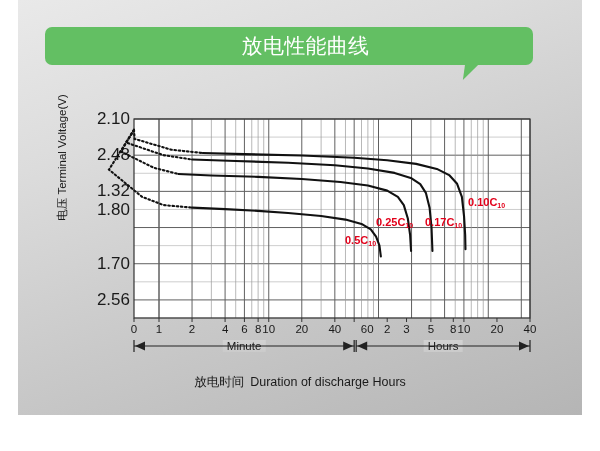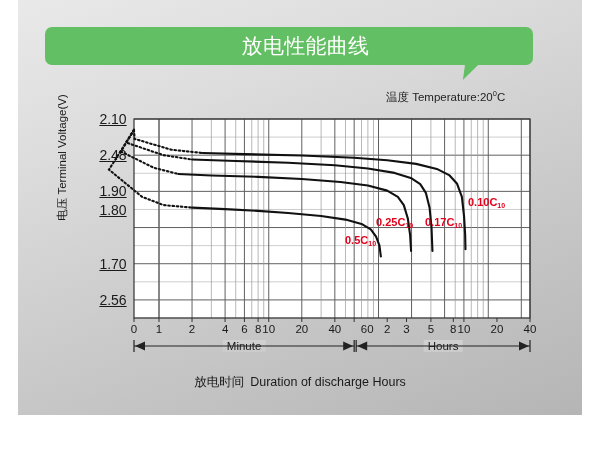--- a/index.html
+++ b/index.html
@@ -29,22 +29,22 @@
 
   
   .ylab{position:absolute;left:-46px;top:150px;width:180px;
         transform:rotate(-90deg);transform-origin:center;
         text-align:center;font-size:11.5px;color:#1a1a1a;white-space:nowrap;}
   .xcap{position:absolute;left:0px;top:374px;width:564px;text-align:center;
         font-size:12.5px;color:#1a1a1a;}
   .xcap .cn{margin-right:6px;}
 
   
-  .ytick{position:absolute;right:0;font-size:14px;color:#1a1a1a;text-align:center;
-         width:34px;transform:translateY(-50%);text-decoration:underline;}
+  .ytick{position:absolute;right:0;font-size:17px;color:#1a1a1a;text-align:right;
+         width:34px;transform:translateY(-50%);}
   #ylabels{position:absolute;left:96px;top:0;width:34px;height:451px;}
 
   
   #xlabels{position:absolute;left:0;top:0;width:600px;height:451px;}
   .xtick{position:absolute;font-size:11.5px;color:#1a1a1a;
          transform:translateX(-50%);white-space:nowrap;}
 
   
   .clab{position:absolute;color:#e2001a;font-size:11px;font-weight:bold;white-space:nowrap;}
   .clab sub{font-size:7px;vertical-align:baseline;position:relative;top:2px;}
@@ -62,36 +62,33 @@
 
   <div class="panel">
 
     <div class="banner">
       <div class="banner-text">
         <span class="cn">放电性能曲线</span>
       </div>
     </div>
     <div class="banner-tail"></div>
 
-    <div class="temp">
-      <span>温度 Temperature:20</span><sup>0</sup><span>C</span>
-    </div>
 
     <div class="ylab">电压 Terminal Voltage(V)</div>
 
     <div class="xcap">
       <span class="cn">放电时间</span><span>Duration of discharge Hours</span>
     </div>
 
   </div>
 
   <div id="ylabels">
       <div class="ytick" style="top: 119px;">2.10</div>
       <div class="ytick" style="top: 155.182px;">2.48</div>
-      <div class="ytick" style="top: 191.364px;">1.90</div>
+      <div class="ytick" style="top: 191.364px;">1.32</div>
       <div class="ytick" style="top: 210px;">1.80</div>
       <div class="ytick" style="top: 263.727px;">1.70</div>
       <div class="ytick" style="top: 299.909px;">2.56</div>
     </div>
   <div id="xlabels">
       <div class="xtick" style="left: 134px; top: 323px;">0</div>
       <div class="xtick" style="left: 159px; top: 323px;">1</div>
       <div class="xtick" style="left: 192.04px; top: 323px;">2</div>
       <div class="xtick" style="left: 225.08px; top: 323px;">4</div>
       <div class="xtick" style="left: 244.407px; top: 323px;">6</div>

